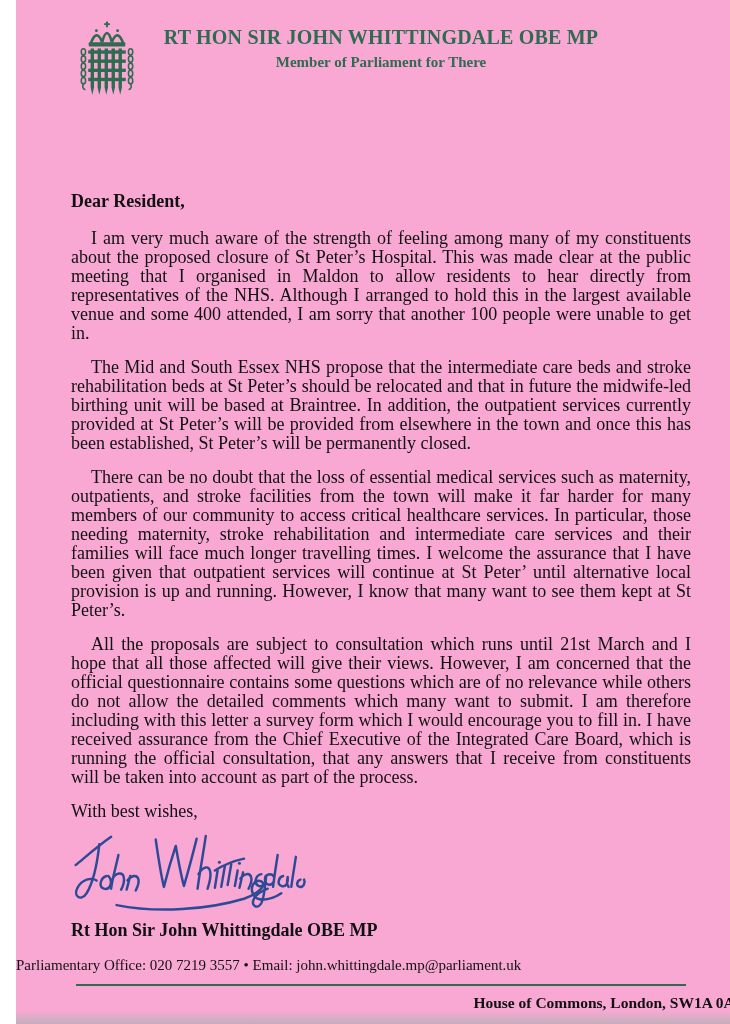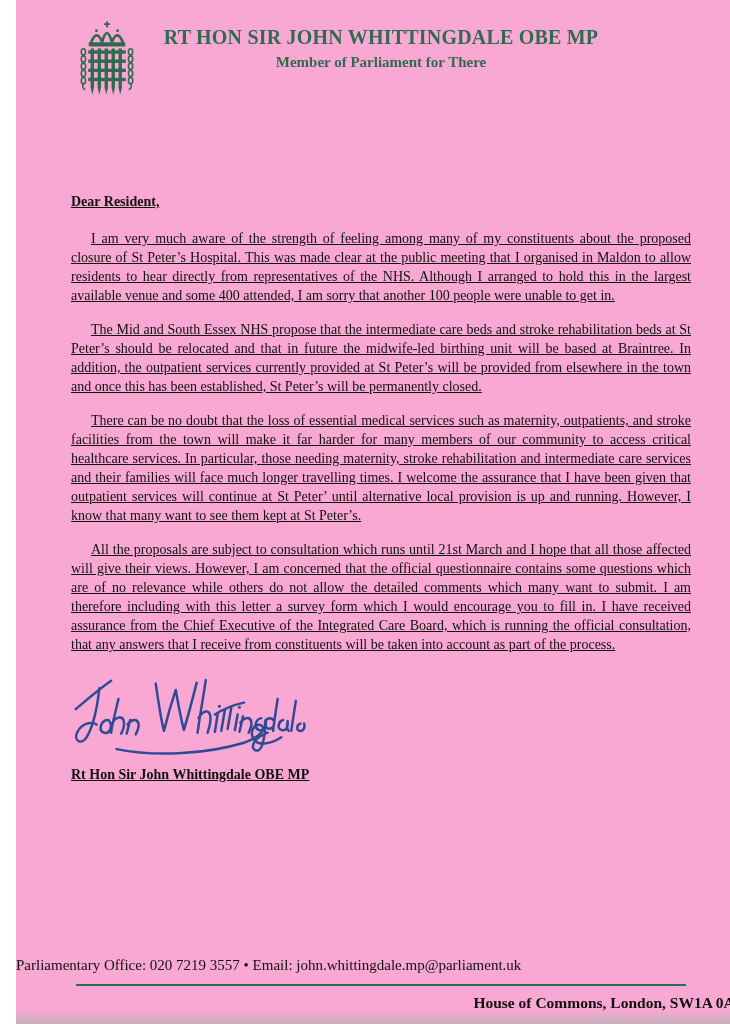--- a/index.html
+++ b/index.html
@@ -40,21 +40,21 @@
   .head-subtitle {
     color: #2e6b4f;
     font-weight: bold;
     font-size: 15px;
     line-height: 18px;
     margin-top: 5px;
   }
 
   
   .letter { margin: 0 55px; padding-top: 72px; }
-  .letter p { margin: 0; font-size: 14px; line-height: 19px; text-decoration: underline; }
+  .letter p { margin: 0; font-size: 18px; line-height: 19px; }
   .salutation { font-weight: bold; margin-bottom: 18px !important; }
   .para { text-align: justify; text-indent: 20px; margin-bottom: 15px !important; }
   .closing { margin-top: 12px !important; }
   .signature { margin: 4px 0 0 0; height: 92px; }
   .signature svg { display: block; }
   .signatory { font-weight: bold; font-size: 15.5px; margin-top: 4px !important; }
 
   
   .page-footer { position: absolute; left: 0; right: 0; top: 956px; }
   .contact-line { font-size: 15px; line-height: 19px; margin: 0; }
@@ -116,20 +116,21 @@
       <div class="head-subtitle">Member of Parliament for There</div>
     </div>
   </header>
 
   <main class="letter">
     <p class="salutation">Dear Resident,</p>
     <p class="para">I am very much aware of the strength of feeling among many of my constituents about the proposed closure of St Peter’s Hospital. This was made clear at the public meeting that I organised in Maldon to allow residents to hear directly from representatives of the NHS. Although I arranged to hold this in the largest available venue and some 400 attended, I am sorry that another 100 people were unable to get in.</p>
     <p class="para">The Mid and South Essex NHS propose that the intermediate care beds and stroke rehabilitation beds at St Peter’s should be relocated and that in future the midwife-led birthing unit will be based at Braintree.  In addition, the outpatient services currently provided at St Peter’s will be provided from elsewhere in the town and once this has been established, St Peter’s will be permanently closed.</p>
     <p class="para">There can be no doubt that the loss of essential medical services such as maternity, outpatients, and stroke facilities from the town will make it far harder for many members of our community to access critical healthcare services. In particular, those needing maternity, stroke rehabilitation and intermediate care services and their families will face much longer travelling times. I welcome the assurance that I have been given that outpatient services will continue at St Peter’ until alternative local provision is up and running. However, I know that many want to see them kept at St Peter’s.</p>
     <p class="para">All the proposals are subject to consultation which runs until 21st March and I hope that all those affected will give their views. However, I am concerned that the official questionnaire contains some questions which are of no relevance while others do not allow the detailed comments which many want to submit. I am therefore including with this letter a survey form which I would encourage you to fill in.  I have received assurance from the Chief Executive of the Integrated Care Board, which is running the official consultation, that any answers that I receive from constituents will be taken into account as part of the process.</p>
+    <p class="closing">With best wishes,</p>
 
     <div class="signature">
       <svg viewBox="0 0 280 100" width="255" height="91" aria-hidden="true">
         <g fill="none" stroke="#2e4a96" stroke-width="2.7" stroke-linecap="round" stroke-linejoin="round">
 
           <path d="M5,44 C16,35 31,22 44,13"></path>
           <path d="M31,21 C29,40 25,62 17,75 C11,84 2,79 7,69 C12,60 22,57 28,61"></path>
 
           <path d="M39,56 C32,58 30,68 36,70 C42,72 47,63 41,56"></path>
           <path d="M52,33 C49,47 45,60 44,70 M45,60 C49,52 57,51 58,58 C59,64 56,69 55,71"></path>

